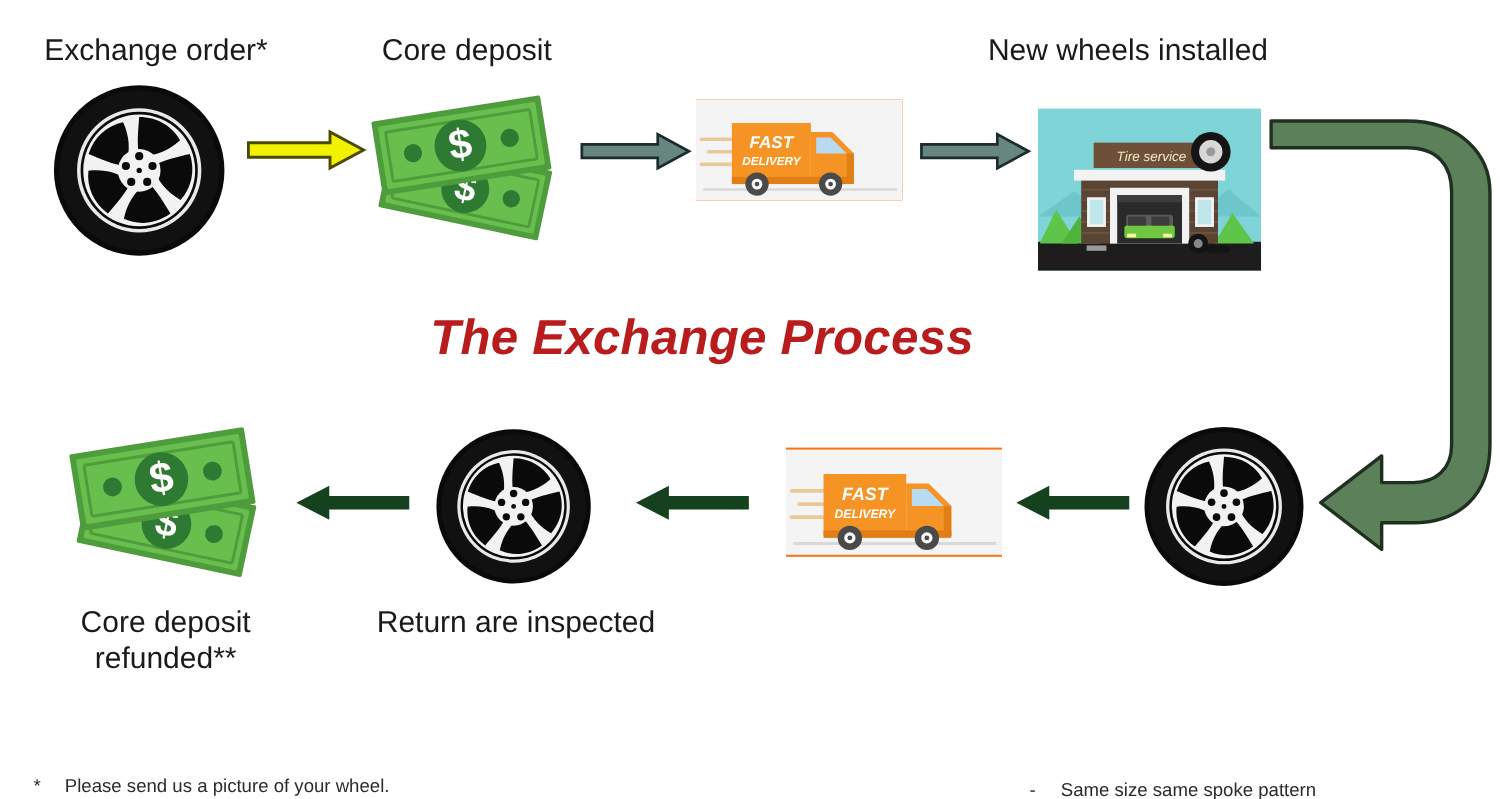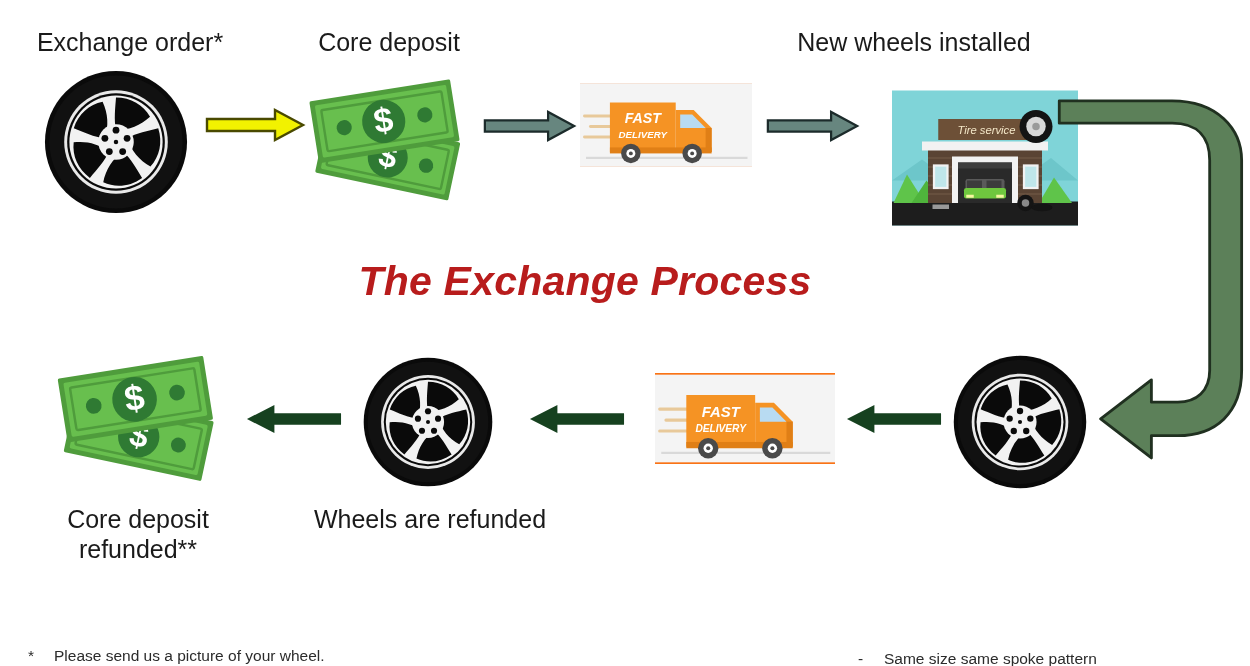--- a/index.html
+++ b/index.html
@@ -72,21 +72,21 @@
 </style>
 </head>
 <body>
 
 <div id="canvas">
 
   <div class="abs step-label" style="left:10px; top:28px; width:240px;">Exchange order*</div>
 
   <div class="abs step-label" style="left:290px; top:28px; width:198px;">Core deposit</div>
 
-  <div class="abs step-label" style="left:764px; top:28px; width:300px;">New wheels installed</div>
+  <div class="abs step-label" style="left:790px; top:28px; width:300px;">New wheels installed</div>
 
   <div class="wheel" style="left:40px; top:68px; width:152px; height:148px;">
     <svg viewBox="0 0 200 200">
       <defs>
         <g id="spoke">
           <path d="M100,44 C118,44 134,52 142,66 L116,90 C112,86 106,84 100,84 Z" fill="#ffffff"></path>
         </g>
       </defs>
 
       <circle cx="100" cy="100" r="96" fill="#0a0a0a"></circle>
@@ -185,21 +185,21 @@
       <circle cx="150" cy="94" r="2.6" fill="#4a4a4a"></circle>
     </svg>
   </div>
 
   <div class="arrow" style="left:766px; top:110px; width:93px; height:32px;">
     <svg viewBox="0 0 100 34" preserveAspectRatio="none">
       <path d="M2,11 L70,11 L70,2 L98,17 L70,32 L70,23 L2,23 Z" fill="#67867f" stroke="#1c2b2b" stroke-width="2.4" stroke-linejoin="miter"></path>
     </svg>
   </div>
 
-  <div class="shop" style="left:892px; top:78px; width:186px; height:160px;border-radius:26px;">
+  <div class="shop" style="left:865px; top:78px; width:186px; height:160px;border-radius:26px;">
     <svg viewBox="0 0 248 180">
       <rect x="0" y="0" width="248" height="180" fill="#7fd4d8"></rect>
 
       <path d="M0,120 L40,92 L78,120 Z" fill="#6dc6ca"></path>
       <path d="M170,120 L212,90 L248,120 Z" fill="#6dc6ca"></path>
 
       <rect x="0" y="148" width="248" height="32" fill="#1d1d1d"></rect>
 
       <path d="M2,150 L20,112 L44,150 Z" fill="#5fc44a"></path>
       <path d="M26,150 L46,120 L70,150 Z" fill="#4fb43c"></path>
@@ -354,21 +354,21 @@
         <circle cx="100" cy="84" r="4.6"></circle>
         <circle cx="115" cy="95" r="4.6"></circle>
         <circle cx="109" cy="113" r="4.6"></circle>
         <circle cx="91" cy="113" r="4.6"></circle>
         <circle cx="85" cy="95" r="4.6"></circle>
         <circle cx="100" cy="100" r="3"></circle>
       </g>
     </svg>
   </div>
 
-  <div class="abs step-label" style="left:295px; top:505px; width:270px;">Wheels are refunded</div>
+  <div class="abs step-label" style="left:295px; top:505px; width:270px;">Return are inspected</div>
 
   <div class="arrow" style="left:245px; top:403px; width:98px; height:32px;">
     <svg viewBox="0 0 100 34" preserveAspectRatio="none">
       <path d="M98,11 L30,11 L30,2 L2,17 L30,32 L30,23 L98,23 Z" fill="#16411f"></path>
     </svg>
   </div>
 
   <div class="money" style="left:48px; top:348px; width:182px; height:137px;">
     <svg viewBox="0 0 220 165">
       <g transform="rotate(12 110 110)">

